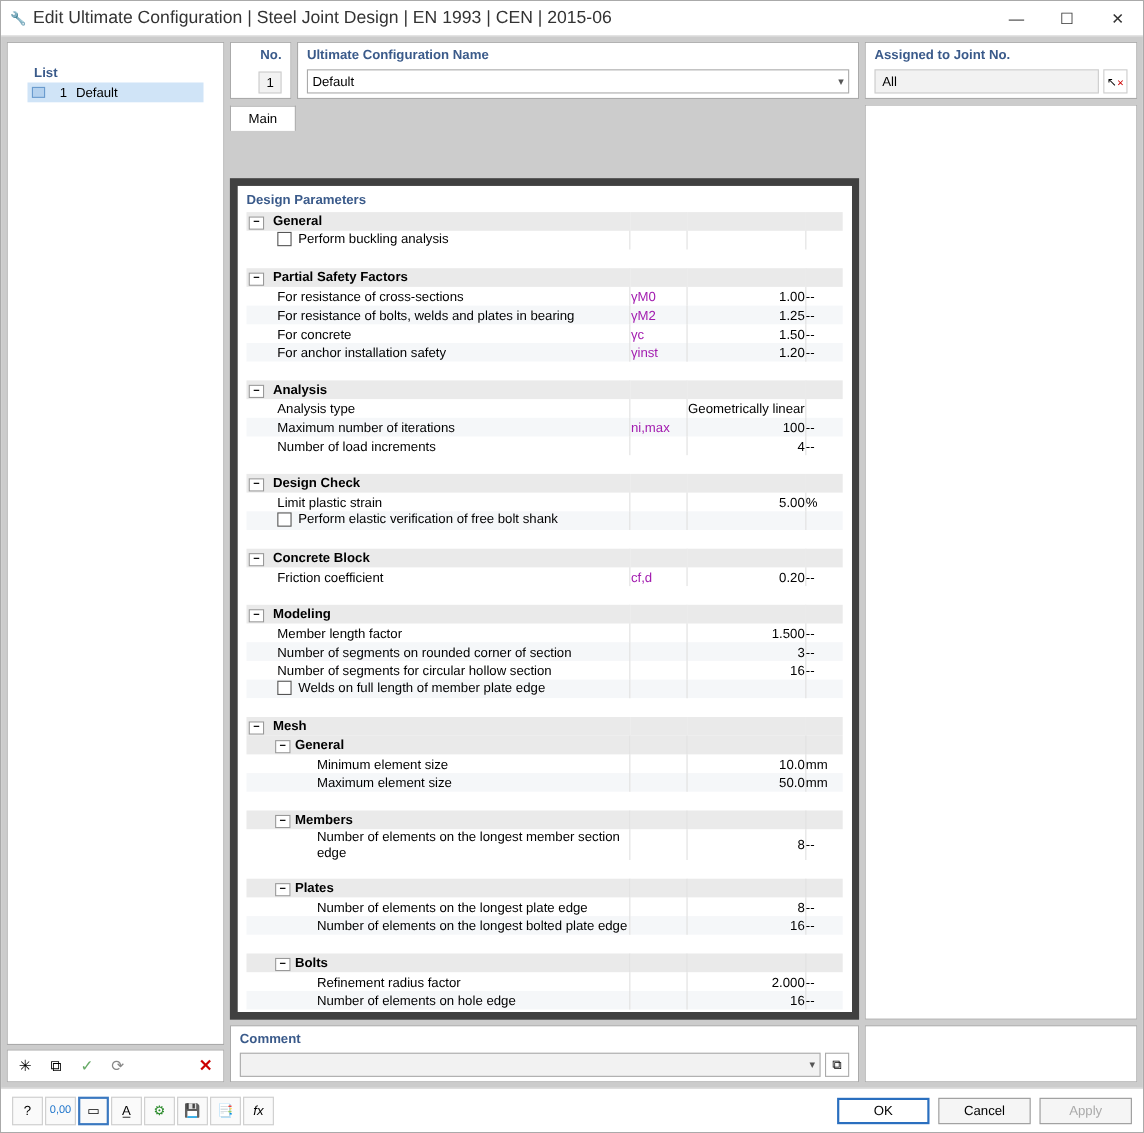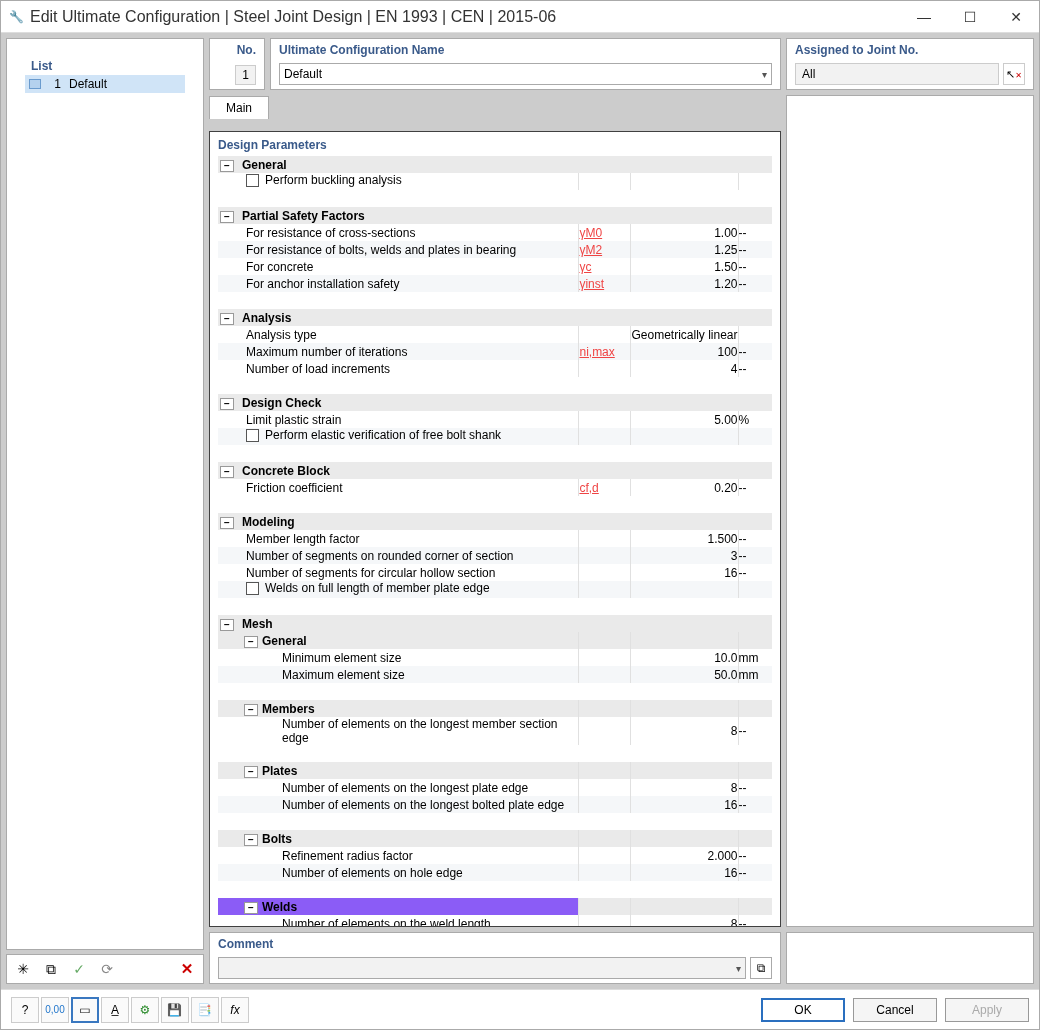--- a/index.html
+++ b/index.html
@@ -29,32 +29,32 @@
 .name-sel .txt { flex: 1; }
 .chev { font-size: 10px; color: #555; }
 .joint-box { width: 248px; }
 .joint-row { display: flex; align-items: center; gap: 4px; }
 .joint-in { flex: 1; background: #f2f2f2; border: 1px solid #ccc; height: 22px; padding: 0 6px; display: flex; align-items: center; }
 .pickbtn { width: 22px; height: 22px; border: 1px solid #ccc; background: #fff; display:flex; align-items:center; justify-content:center; cursor: pointer; }
 .tabs-area { flex: 1; display: flex; gap: 5px; min-height: 0; }
 .main-col { flex: 1; display: flex; flex-direction: column; background: transparent; min-height: 0; gap: 12px; }
 .tabbar { height: 24px; display: flex; align-items: flex-end; }
 .tab { background: #fff; border: 1px solid #aaa; border-bottom: none; padding: 4px 16px; cursor: pointer; }
-.tabcontent { background: #fff; border: 1px solid #404040; flex: 1; padding: 6px 8px; overflow-y: auto; }
+.tabcontent { background: #fff; border: 7px solid #404040; flex: 1; padding: 6px 8px; overflow-y: auto; margin-top: 31px; }
 .section-title { color: #3a5a8a; font-weight: bold; margin-bottom: 4px; }
 .grid { width: 100%; border-collapse: collapse; }
 .grid td { border-left: 1px solid #e0e0e0; padding: 0; }
 .grid tr { height: 17px; }
 .grp-row td { background: #eaeaea; font-weight: bold; border-color: #eaeaea; }
 .grp-row .lbl { border-color:#eaeaea; }
 .toggle { width: 14px; text-align: center; background:#fff; border:1px solid #999; font-size:10px; line-height:10px; cursor:pointer; display:inline-block; margin: 0 4px;}
 .lbl { padding-left: 6px; }
 .sub .lbl { padding-left: 28px; }
 .sub3 .lbl { padding-left: 64px; }
-.sym { width: 52px; padding-left:4px; color:#ef4444;text-decoration:underline; }
+.sym { width: 52px; padding-left:4px; color:#a21caf; }
 .val { width: 76px; text-align: right; padding-right: 6px; }
 .unit { width: 34px; padding-left: 4px; }
 .alt td { background: #f5f7f9; }
 .spacer-row td { height: 10px; border: none; background: #fff; }
 .chk { display: inline-flex; align-items: center; gap: 6px; }
 .chkbox { width: 13px; height: 13px; border: 1px solid #555; background: #fff; cursor: pointer;}
 .side-blank { width: 248px; background: #fff; border: 1px solid #aaa; }
 .comment-row { display: flex; gap: 5px; height: 52px; }
 .comment-box { flex: 1; }
 .comment-in { display: flex; align-items: center; gap: 4px; }

